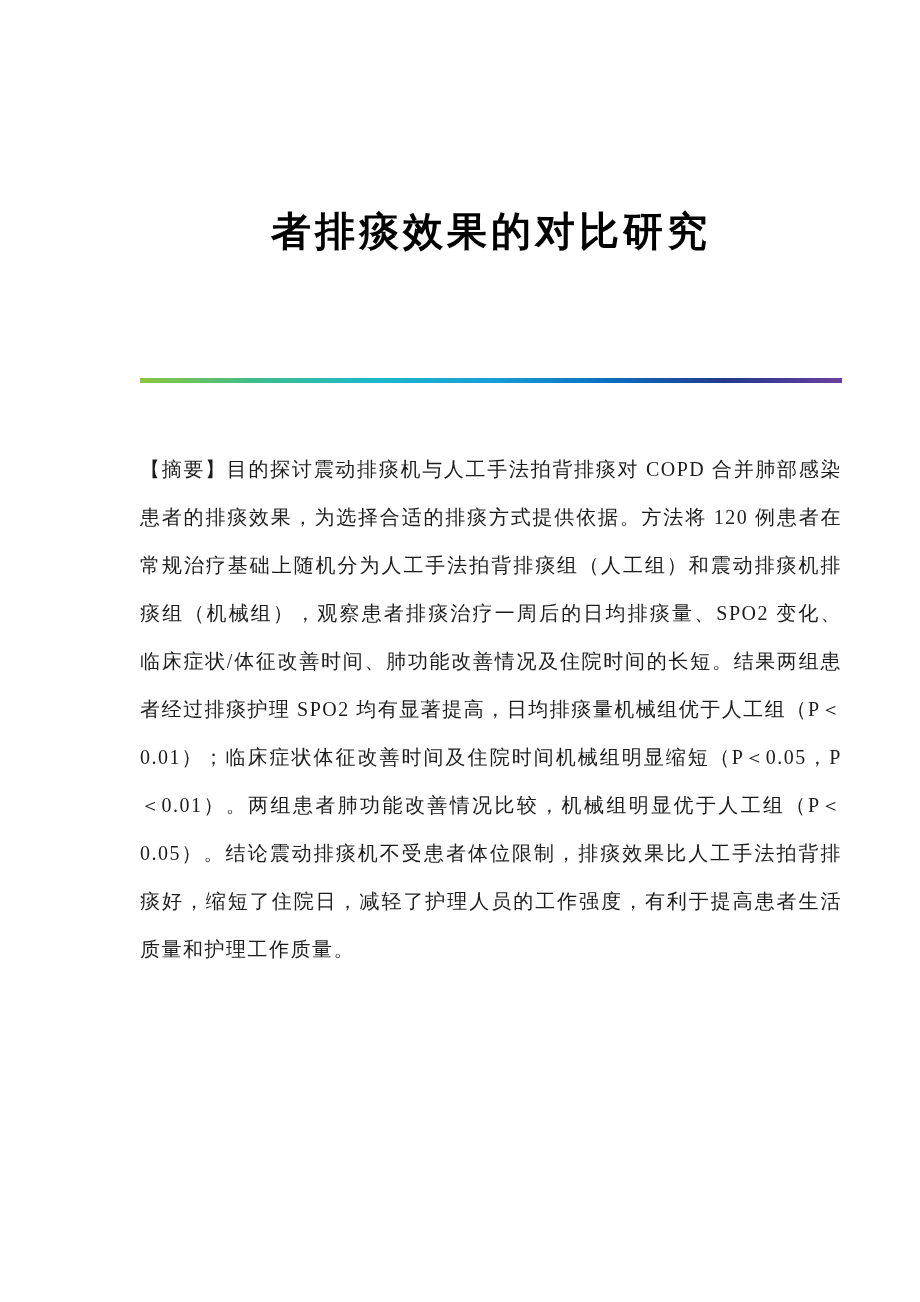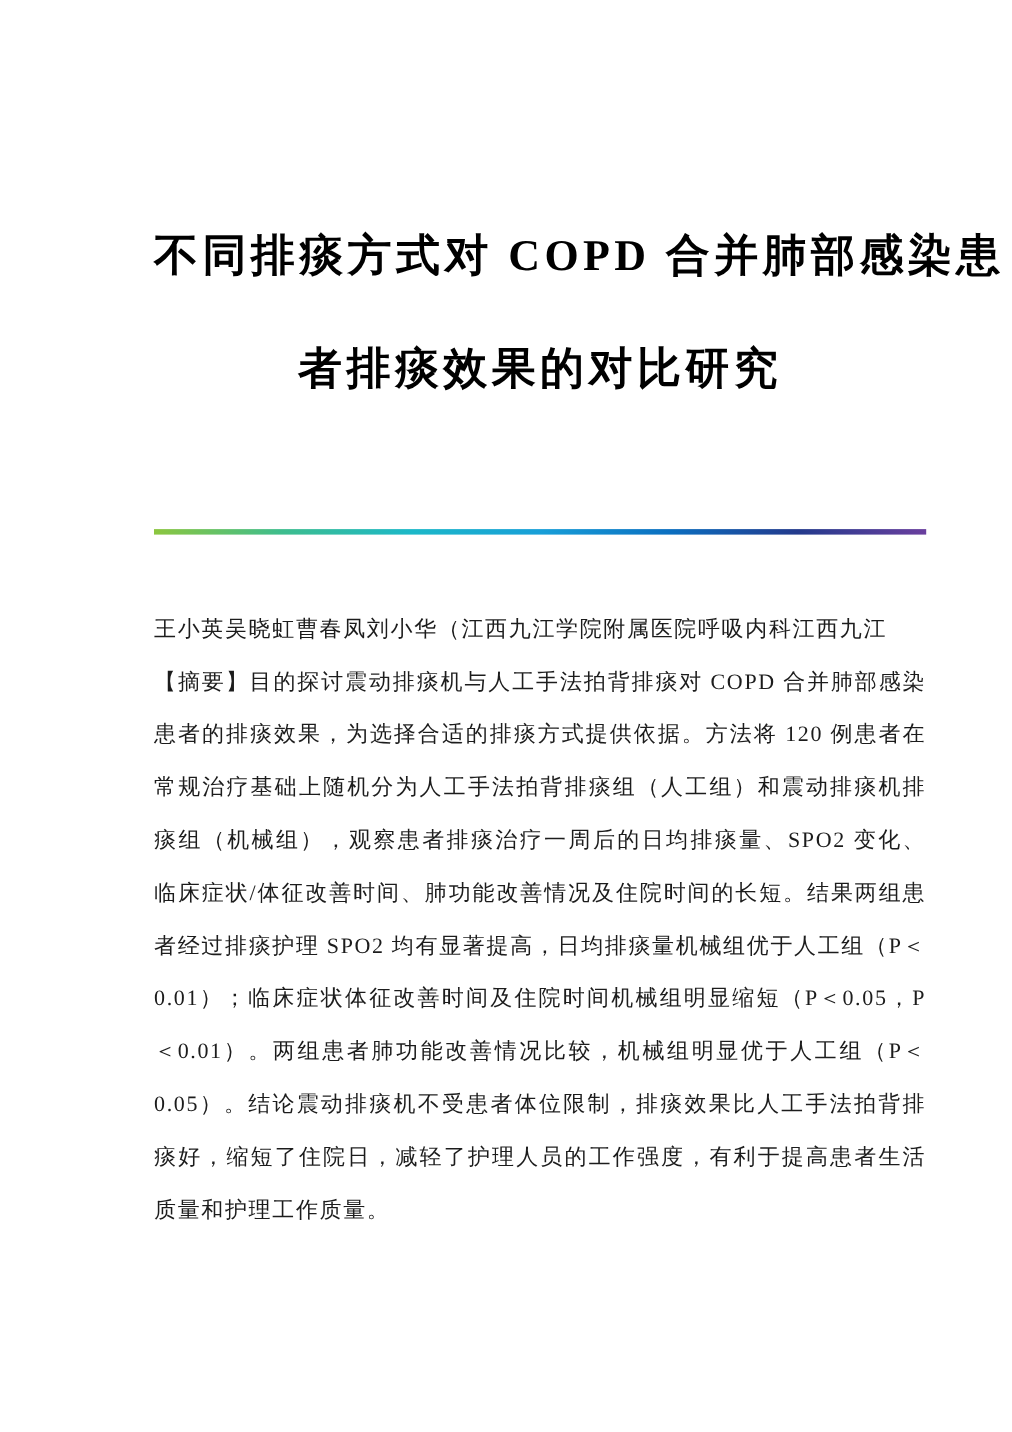--- a/index.html
+++ b/index.html
@@ -61,30 +61,28 @@
     letter-spacing: 1px;
   }
 </style>
 </head>
 <body>
 
 <div class="page">
   <div class="content">
 
     <h1 class="title">
-      <span class="title-line">不同排痰方式对 COPD 合并肺部感染患</span>
       <span class="title-line">者排痰效果的对比研究</span>
     </h1>
 
     <div class="divider" style="background: linear-gradient(90deg, rgb(140, 198, 63), rgb(61, 189, 142), rgb(28, 184, 200), rgb(24, 159, 216), rgb(11, 111, 192), rgb(35, 58, 140), rgb(106, 63, 158));"></div>
 
     <div class="body-text">
 
       <p>
-        <span class="wrapped-line">王小英吴晓虹曹春凤刘小华（江西九江学院附属医院呼吸内科江西九江</span>
       </p>
 
 
       <p><span>【摘要】</span><span>目的探讨震动排痰机与人工手法拍背排痰对 COPD 合并肺部感染患者的排痰效果，为选择合适的排痰方式提供依据。方法将 120 例患者在常规治疗基础上随机分为人工手法拍背排痰组（人工组）和震动排痰机排痰组（机械组），观察患者排痰治疗一周后的日均排痰量、SPO2 变化、临床症状/体征改善时间、肺功能改善情况及住院时间的长短。结果两组患者经过排痰护理 SPO2 均有显著提高，日均排痰量机械组优于人工组（P＜0.01）；临床症状体征改善时间及住院时间机械组明显缩短（P＜0.05，P＜0.01）。两组患者肺功能改善情况比较，机械组明显优于人工组（P＜0.05）。结论震动排痰机不受患者体位限制，排痰效果比人工手法拍背排痰好，缩短了住院日，减轻了护理人员的工作强度，有利于提高患者生活质量和护理工作质量。</span></p>
 
     </div>
   </div>
 </div>
 
 </body></html>

